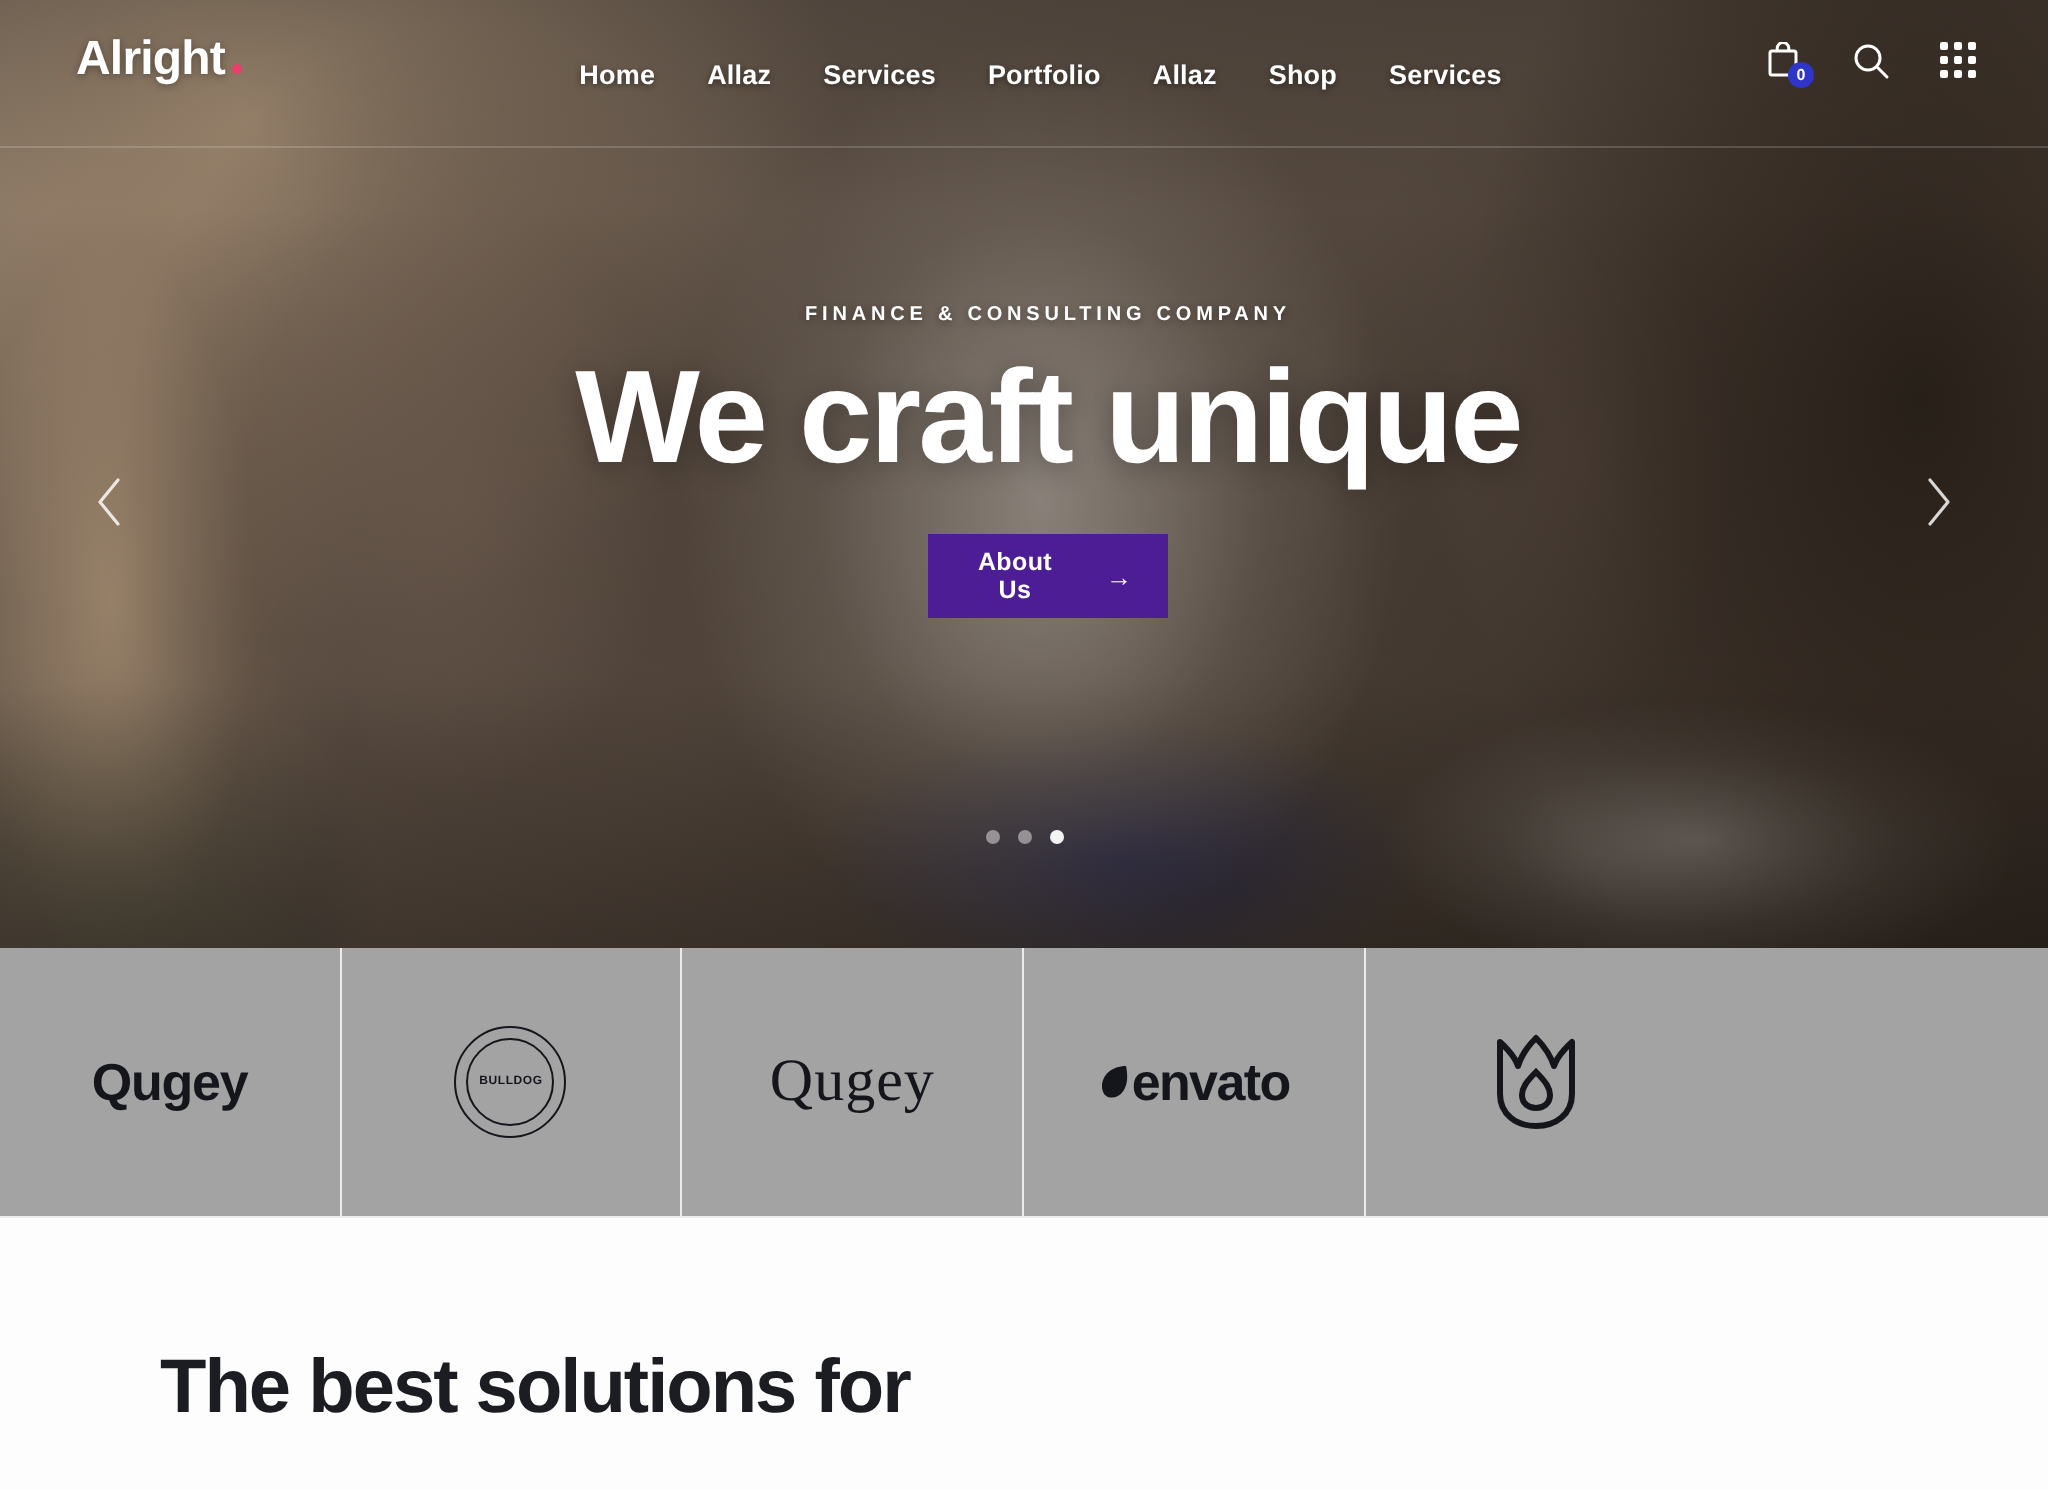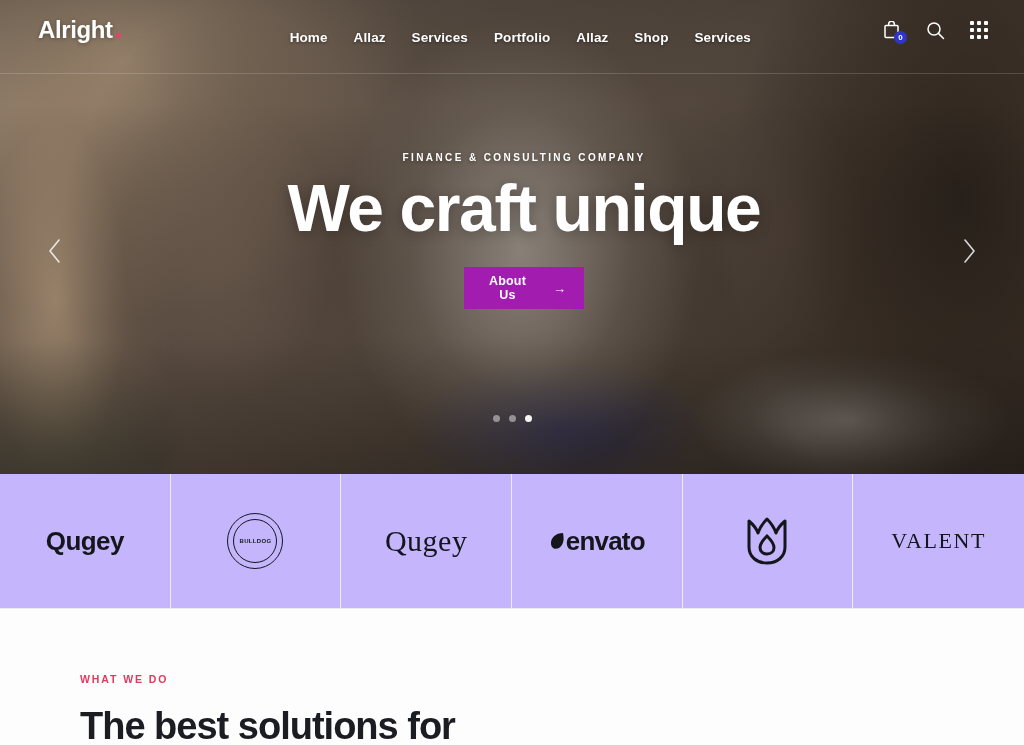--- a/index.html
+++ b/index.html
@@ -182,21 +182,21 @@
     text-align: left;
     letter-spacing: -1.4px;
     text-shadow: 0 2px 14px rgba(0,0,0,0.30);
   }
   .hero-title span { display: block; }
 
   .hero-cta {
     margin-top: 26px;
     width: 120px;
     height: 42px;
-    background: #a21caf;
+    background: #4c1d95;
     border: none;
     display: flex;
     align-items: center;
     justify-content: center;
     gap: 20px;
     cursor: pointer;
     padding: 0 18px;
   }
   .hero-cta .cta-text {
     color: #ffffff;
@@ -241,21 +241,21 @@
     cursor: pointer;
   }
   .sdot.active { background: rgba(255,255,255,0.95); }
 
   
   .logo-strip {
     width: 1024px;
     height: 135px;
     display: grid;
     grid-template-columns: repeat(6, 1fr);
-    background: #c4b5fd;
+    background: #a3a3a3;
     border-bottom: 1px solid #ececec;
   }
   .logo-cell {
     display: flex;
     align-items: center;
     justify-content: center;
     border-right: 1px solid #ececec;
     cursor: pointer;
   }
   .logo-cell:last-child { border-right: none; }
@@ -447,21 +447,17 @@
     </span>
   </div>
 
   <div class="logo-cell">
     <svg width="46" height="52" viewBox="0 0 46 52" fill="none" stroke="#14161c" stroke-width="3">
       <path d="M5 6 C5 6 12 12 14 18 C16 12 20 7 23 4 C26 7 30 12 32 18 C34 12 41 6 41 6 L41 32 C41 42 33 48 23 48 C13 48 5 42 5 32 Z" stroke-linejoin="round"></path>
       <path d="M23 21 C18 26 16 29 16 32.5 C16 36.5 19 39 23 39 C27 39 30 36.5 30 32.5 C30 29 28 26 23 21 Z"></path>
     </svg>
   </div>
 
-  <div class="logo-cell">
-    <span class="logo-word valent">VALENT</span>
-  </div>
 </section>
 
 <section class="what-we-do">
-  <div class="section-eyebrow">WHAT WE DO</div>
   <h2 class="section-title">The best solutions for</h2>
 </section>
 
 </body></html>

